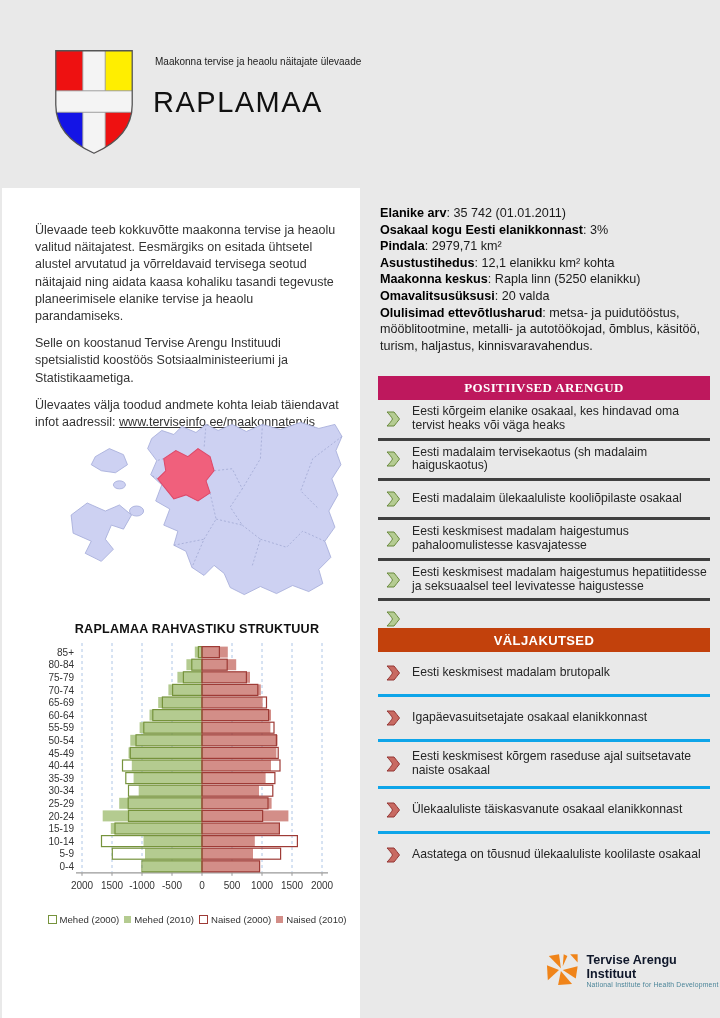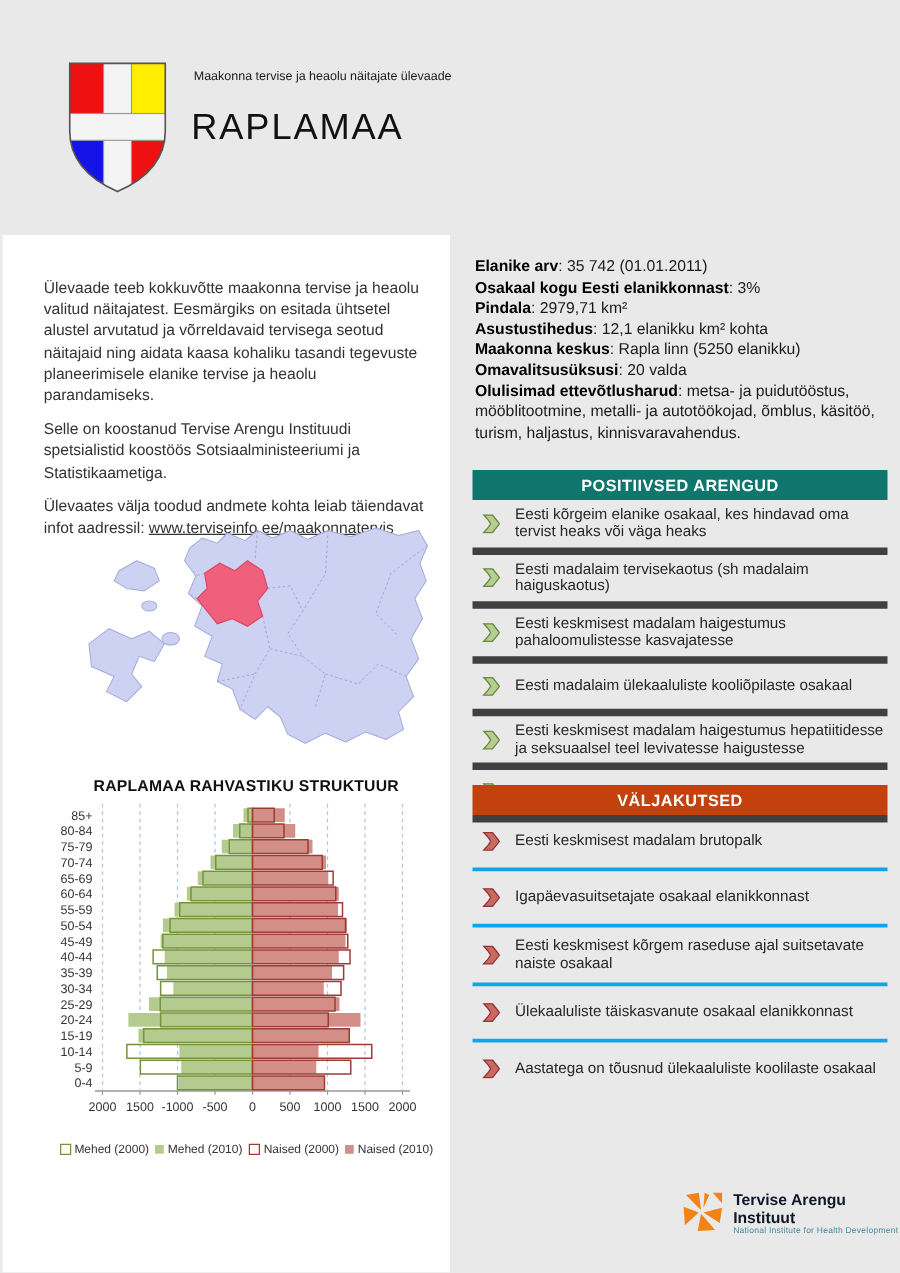--- a/index.html
+++ b/index.html
@@ -27,24 +27,24 @@
   .legend{display:flex;justify-content:center;align-items:center;gap:5px;font-size:9.6px;color:#333;margin-top:12px;white-space:nowrap;}
   .legend .entry{display:flex;align-items:center;gap:3px;}
   .sw{display:inline-block;width:8px;height:8px;background:#fff;}
 
   
   .facts{left:380px;top:205px;width:332px;font-size:12.6px;line-height:16.6px;color:#1a1a1a;}
   .facts b{color:#000;}
 
   .card{left:378px;width:332px;}
   .card-head{height:24px;display:flex;align-items:center;justify-content:center;color:#fff;font-weight:bold;font-size:13px;letter-spacing:.4px;}
-  .card-green .card-head{background:#0f766e;}
+  .card-green .card-head{background:#be185d;font-family:Liberation Serif, serif;}
   .card-red .card-head{background:#c2410c;}
   .item{display:flex;align-items:center;gap:11px;padding:5px 2px 5px 7px;font-size:12.2px;line-height:13.8px;color:#262626;min-height:26px;}
-  .card-green .item{border-bottom:6px solid #404040;}
+  .card-green .item{border-bottom:3px solid #404040;}
   .card-red .item{border-bottom:3px solid #0ea5e9;padding-top:8px;padding-bottom:8px;}
   .card-red .item:last-child{border-bottom:none;}
   .item .bullet{flex:0 0 16px;}
 
   .logo{left:546px;top:952px;display:flex;align-items:center;gap:7px;}
   .logo-text .logo-name{font-size:12.6px;font-weight:bold;color:#0f172a;line-height:14px;}
   .logo-text .logo-sub{font-size:6.8px;color:#4b8599;letter-spacing:.2px;}
 </style>
 </head>
 <body>
@@ -254,27 +254,27 @@
   <div class="item">
     <svg class="bullet" width="16" height="16" viewBox="0 0 16 16">
         <path d="M2,1 L9,1 C11,3.5 13,6 14.5,8 C13,10 11,12.5 9,15 L2,15 C4.5,12.5 6.5,10 7.5,8 C6.5,6 4.5,3.5 2,1 Z" fill="#b5cc92" stroke="#69893c" stroke-width="1"></path>
       </svg>
     <span>Eesti madalaim tervisekaotus (sh madalaim haiguskaotus)</span>
   </div>
   <div class="item">
     <svg class="bullet" width="16" height="16" viewBox="0 0 16 16">
         <path d="M2,1 L9,1 C11,3.5 13,6 14.5,8 C13,10 11,12.5 9,15 L2,15 C4.5,12.5 6.5,10 7.5,8 C6.5,6 4.5,3.5 2,1 Z" fill="#b5cc92" stroke="#69893c" stroke-width="1"></path>
       </svg>
+    <span>Eesti madalaim ülekaaluliste kooliõpilaste osakaal</span>
+  </div>
+  <div class="item">
+    <svg class="bullet" width="16" height="16" viewBox="0 0 16 16">
+        <path d="M2,1 L9,1 C11,3.5 13,6 14.5,8 C13,10 11,12.5 9,15 L2,15 C4.5,12.5 6.5,10 7.5,8 C6.5,6 4.5,3.5 2,1 Z" fill="#b5cc92" stroke="#69893c" stroke-width="1"></path>
+      </svg>
     <span>Eesti keskmisest madalam haigestumus pahaloomulistesse kasvajatesse</span>
-  </div>
-  <div class="item">
-    <svg class="bullet" width="16" height="16" viewBox="0 0 16 16">
-        <path d="M2,1 L9,1 C11,3.5 13,6 14.5,8 C13,10 11,12.5 9,15 L2,15 C4.5,12.5 6.5,10 7.5,8 C6.5,6 4.5,3.5 2,1 Z" fill="#b5cc92" stroke="#69893c" stroke-width="1"></path>
-      </svg>
-    <span>Eesti madalaim ülekaaluliste kooliõpilaste osakaal</span>
   </div>
   <div class="item">
     <svg class="bullet" width="16" height="16" viewBox="0 0 16 16">
         <path d="M2,1 L9,1 C11,3.5 13,6 14.5,8 C13,10 11,12.5 9,15 L2,15 C4.5,12.5 6.5,10 7.5,8 C6.5,6 4.5,3.5 2,1 Z" fill="#b5cc92" stroke="#69893c" stroke-width="1"></path>
       </svg>
     <span>Eesti keskmisest madalam haigestumus hepatiitidesse ja seksuaalsel teel levivatesse haigustesse</span>
   </div>
   <div class="item">
     <svg class="bullet" width="16" height="16" viewBox="0 0 16 16">
         <path d="M2,1 L9,1 C11,3.5 13,6 14.5,8 C13,10 11,12.5 9,15 L2,15 C4.5,12.5 6.5,10 7.5,8 C6.5,6 4.5,3.5 2,1 Z" fill="#b5cc92" stroke="#69893c" stroke-width="1"></path>

